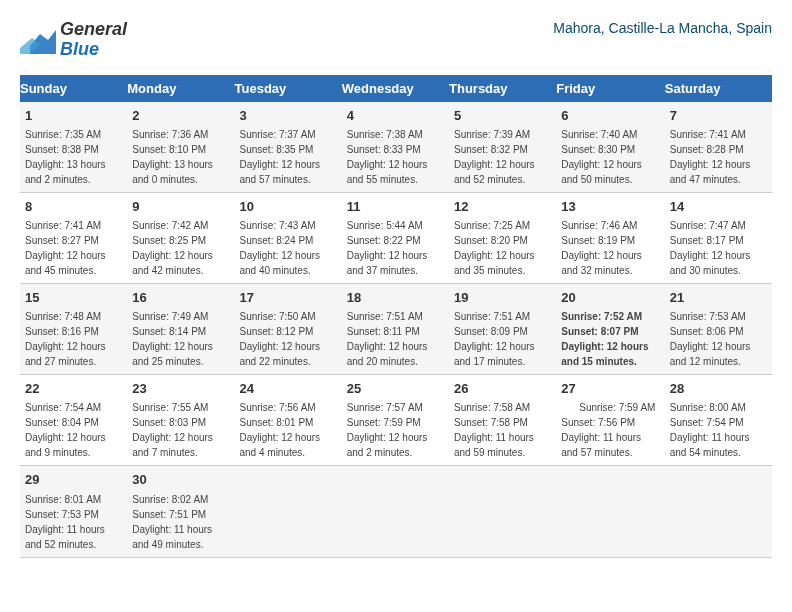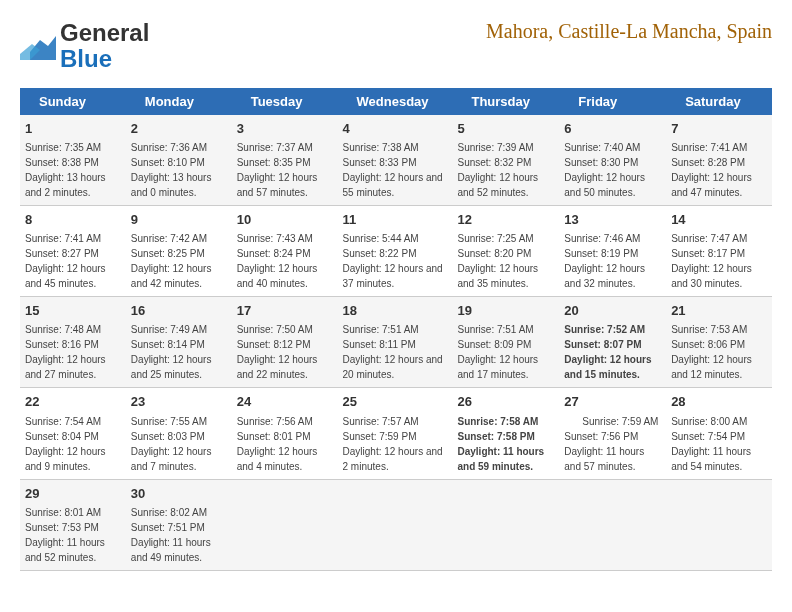--- a/index.html
+++ b/index.html
@@ -15,51 +15,51 @@
       justify-content: space-between;
       align-items: flex-start;
       margin-bottom: 15px;
     }
     .logo {
       display: flex;
       align-items: center;
       gap: 4px;
     }
     .logo-text {
-      font-size: 24px;
+      font-size: 18px;
       font-weight: bold;
       color: #333;
       line-height: 1.1;
+      font-style: italic;
     }
     .logo-bird {
       width: 36px;
       height: 28px;
     }
     .title-block {
       text-align: right;
     }
     .month-title {
       font-size: 32px;
       font-weight: bold;
       color: #333;
     }
     .subtitle {
-      font-size: 20px;
-      color: #a16207;
-      font-family: Liberation Serif, serif;
+      font-size: 14px;
+      color: #0c4a6e;
     }
     table {
       width: 100%;
       border-collapse: collapse;
       font-size: 10.5px;
     }
     thead tr th {
       background-color: #2d6db5;
       color: #fff;
-      padding: 6px 19px;
+      padding: 6px 0;
       text-align: left;
       font-size: 13px;
       font-weight: bold;
     }
     tbody tr {
       border-bottom: 1px solid #ccc;
     }
     tbody tr:nth-child(odd) {
       background-color: #f5f5f5;
     }
@@ -191,21 +191,21 @@
 Daylight: 12 hours and 9 minutes.</span></td>
         <td><span class="day-num">23</span><span class="day-info" style="white-space: pre-line;">Sunrise: 7:55 AM
 Sunset: 8:03 PM
 Daylight: 12 hours and 7 minutes.</span></td>
         <td><span class="day-num">24</span><span class="day-info" style="white-space: pre-line;">Sunrise: 7:56 AM
 Sunset: 8:01 PM
 Daylight: 12 hours and 4 minutes.</span></td>
         <td><span class="day-num">25</span><span class="day-info" style="white-space: pre-line;">Sunrise: 7:57 AM
 Sunset: 7:59 PM
 Daylight: 12 hours and 2 minutes.</span></td>
-        <td><span class="day-num">26</span><span class="day-info" style="white-space: pre-line; font-weight: bold;">Sunrise: 7:58 AM
+        <td><span class="day-num">26</span><span class="day-info" style="white-space: pre-line;">Sunrise: 7:58 AM
 Sunset: 7:58 PM
 Daylight: 11 hours and 59 minutes.</span></td>
         <td><span class="day-num">27</span><span class="day-info" style="white-space: pre-line; margin-left: 18px;">Sunrise: 7:59 AM
 Sunset: 7:56 PM
 Daylight: 11 hours and 57 minutes.</span></td>
         <td><span class="day-num">28</span><span class="day-info" style="white-space: pre-line;">Sunrise: 8:00 AM
 Sunset: 7:54 PM
 Daylight: 11 hours and 54 minutes.</span></td>
       </tr>
       <tr>

